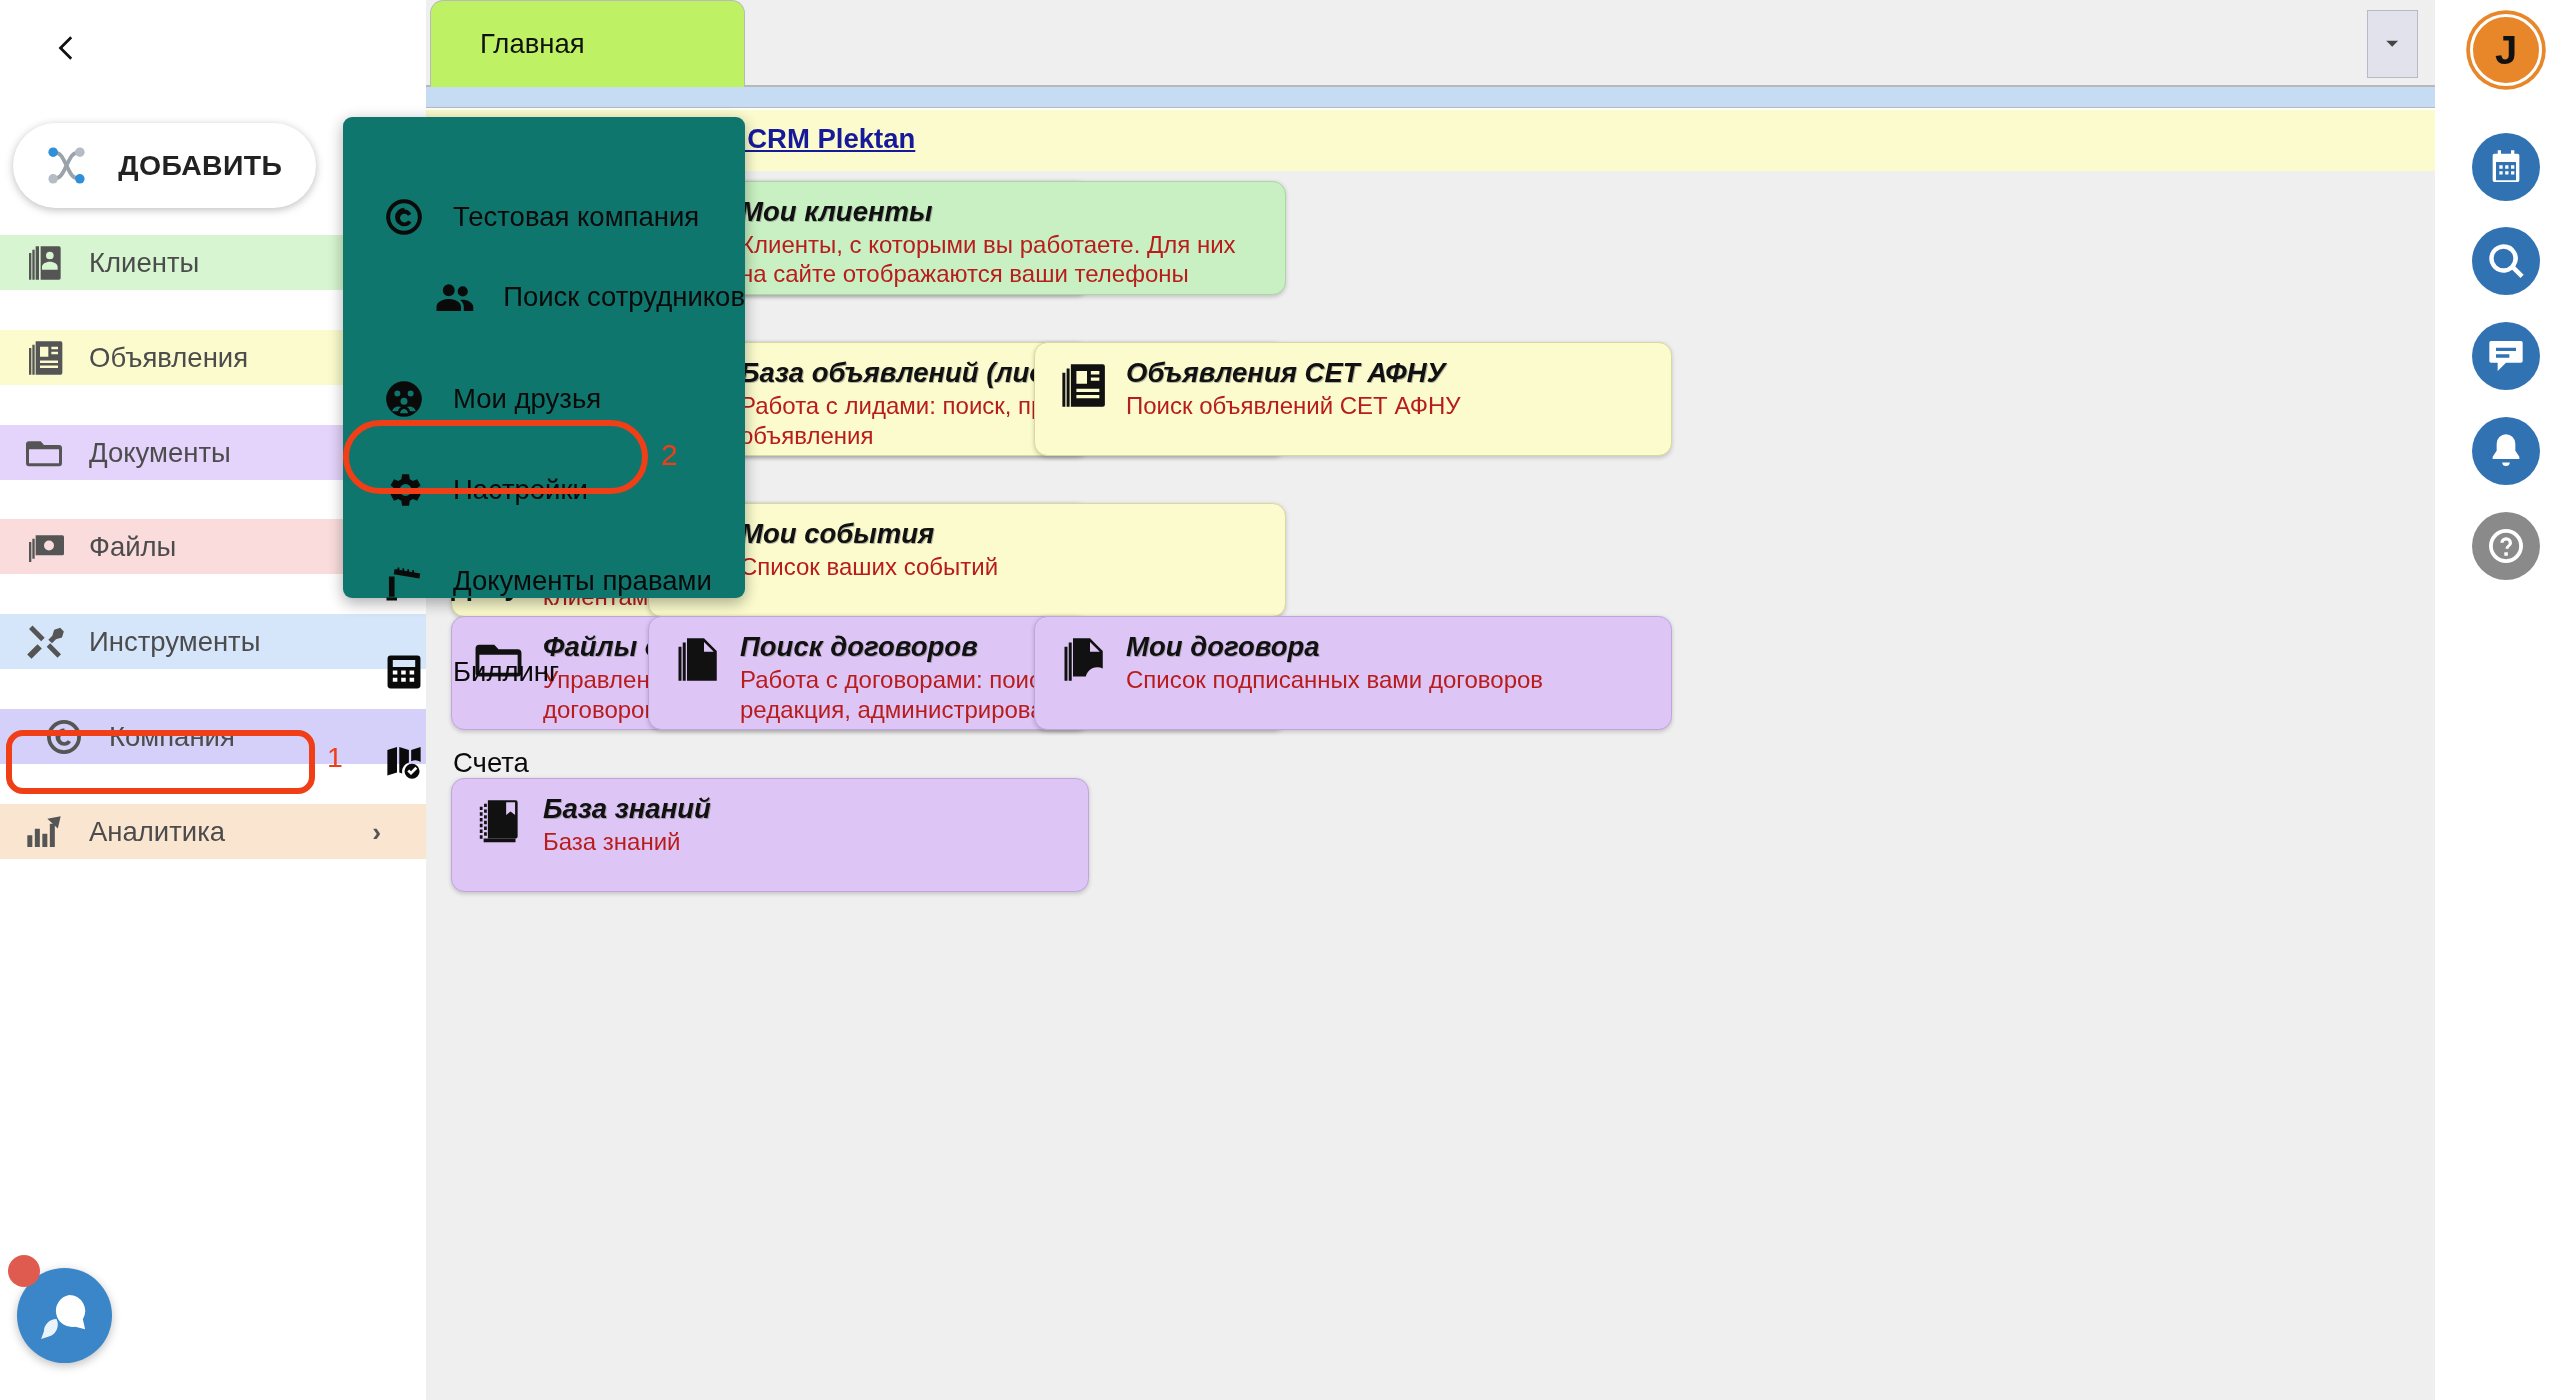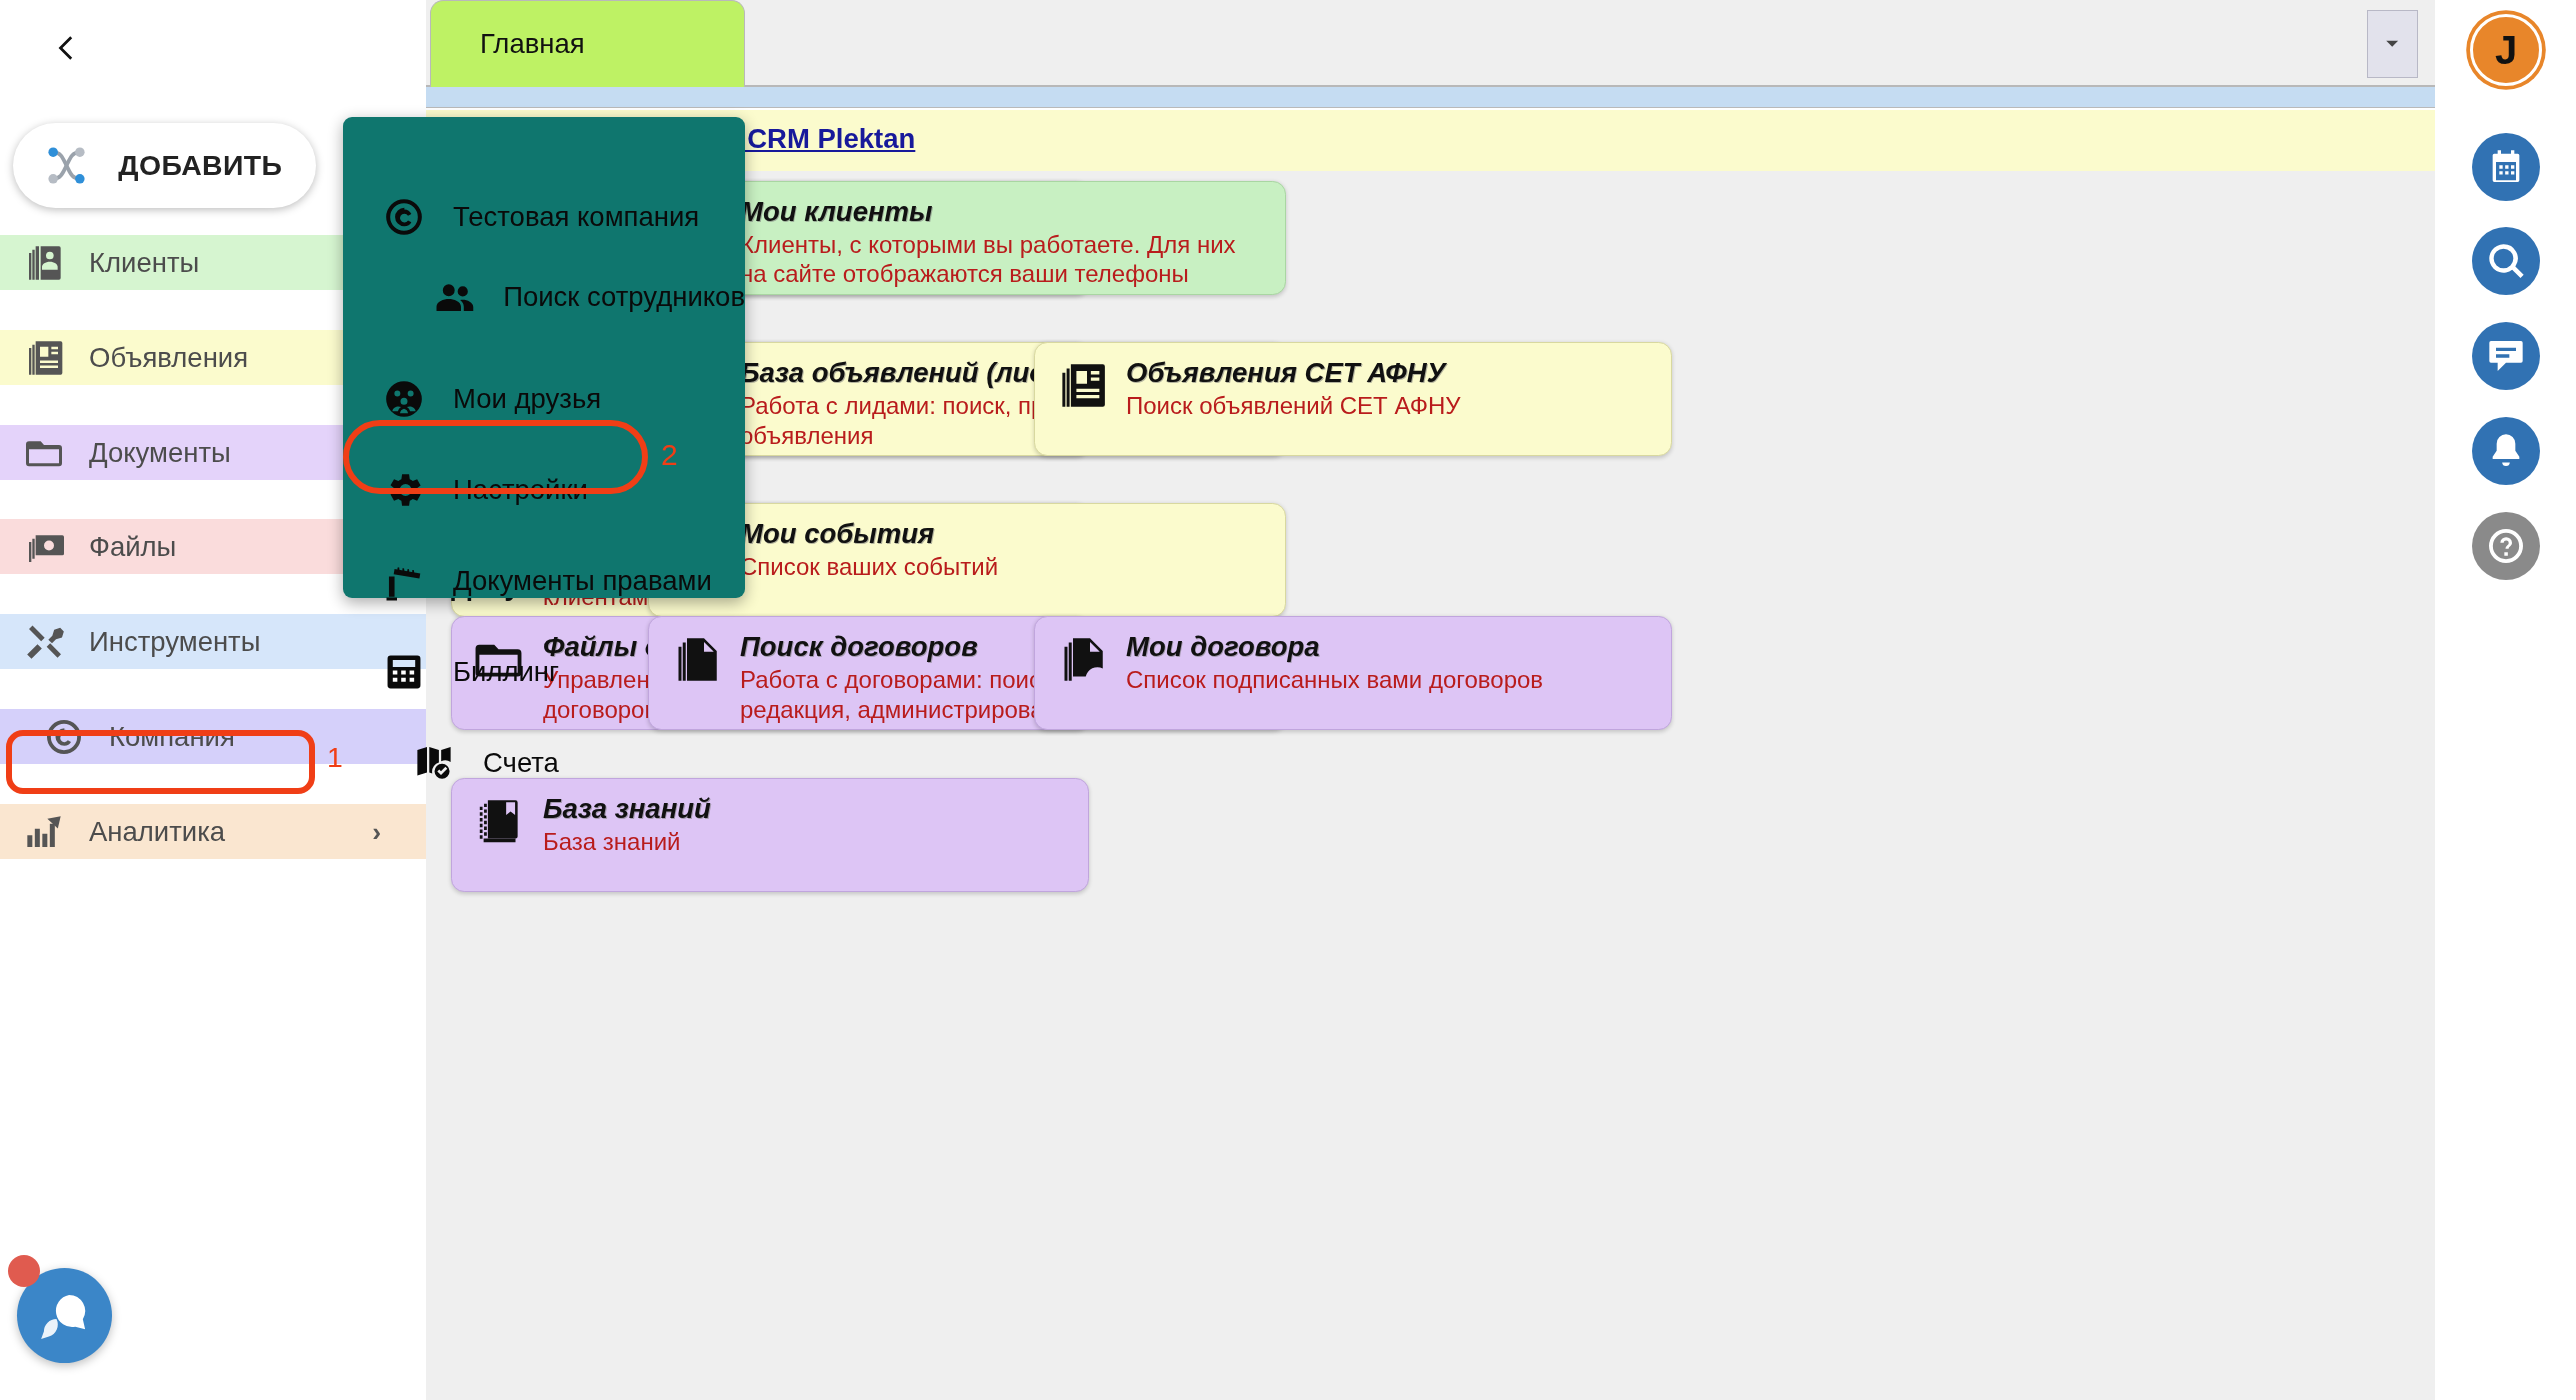--- a/index.html
+++ b/index.html
@@ -566,21 +566,21 @@
           <span class="ml">Документы правами</span>
         </div>
         <div class="menu-item" style="top: 521px;">
           <span class="mi">
             <svg viewBox="0 0 24 24" class="">
               <path d="M4.4 2.6h15.2a1.8 1.8 0 011.8 1.8v15.2a1.8 1.8 0 01-1.8 1.8H4.4a1.8 1.8 0 01-1.8-1.8V4.4a1.8 1.8 0 011.8-1.8zm1.2 2.6v4h12.8v-4H5.6zm0 6v2.2h2.6V11.2H5.6zm4.8 0v2.2H13V11.2h-2.6zm4.8 0v2.2h2.6V11.2h-2.6zM5.6 15.3v2.2h2.6v-2.2H5.6zm4.8 0v2.2H13v-2.2h-2.6zm4.8 0v2.2h2.6v-2.2h-2.6z"></path>
             </svg>
           </span>
           <span class="ml">Биллинг</span>
         </div>
-        <div class="menu-item" style="top: 612px; margin-left: 30px;">
+        <div class="menu-item" style="top: 612px;">
           <span class="mi">
             <svg viewBox="0 0 24 24" class="">
               <path d="M2.5 4.6L8 2.8v14.6l-5.5 1.8zM9.3 2.8l5.5 1.8v7.1a5.4 5.4 0 00-3.9 5.3 5.6 5.6 0 00.1 1l-1.7-.6zM16.1 4.6l5.4-1.8v8.6a5.4 5.4 0 00-5.4-.4z"></path>
               <path d="M16.6 12.4a4.3 4.3 0 104.3 4.3 4.3 4.3 0 00-4.3-4.3zm-.6 6.5l-2.1-2.1 1.1-1.1 1 1 2.5-2.5 1.1 1.1z"></path>
             </svg>
           </span>
           <span class="ml">Счета</span>
         </div>
       </div>
   </div>

